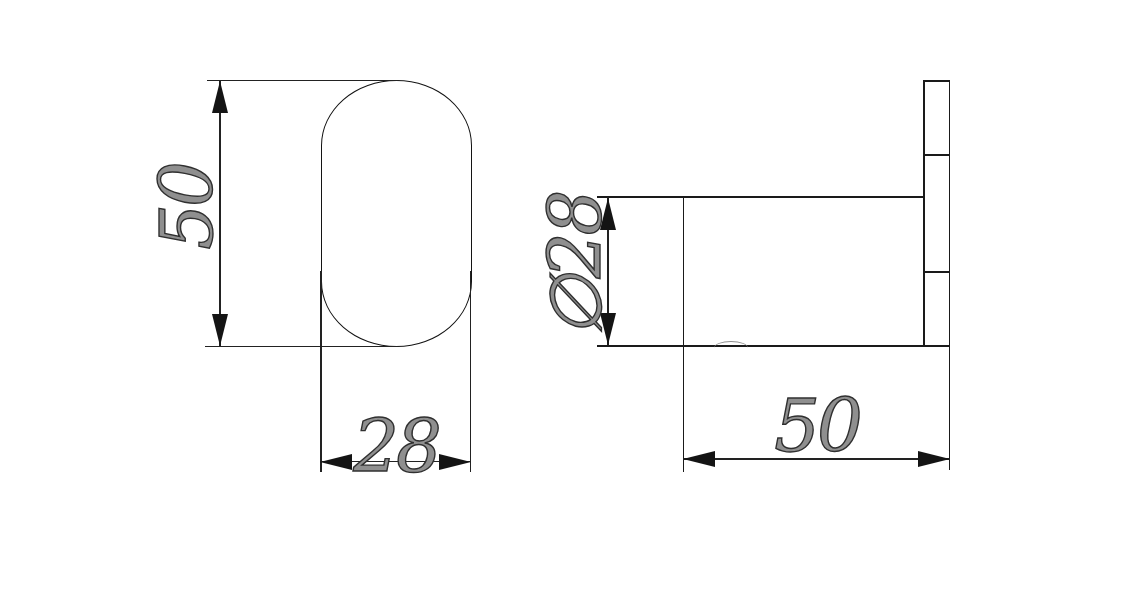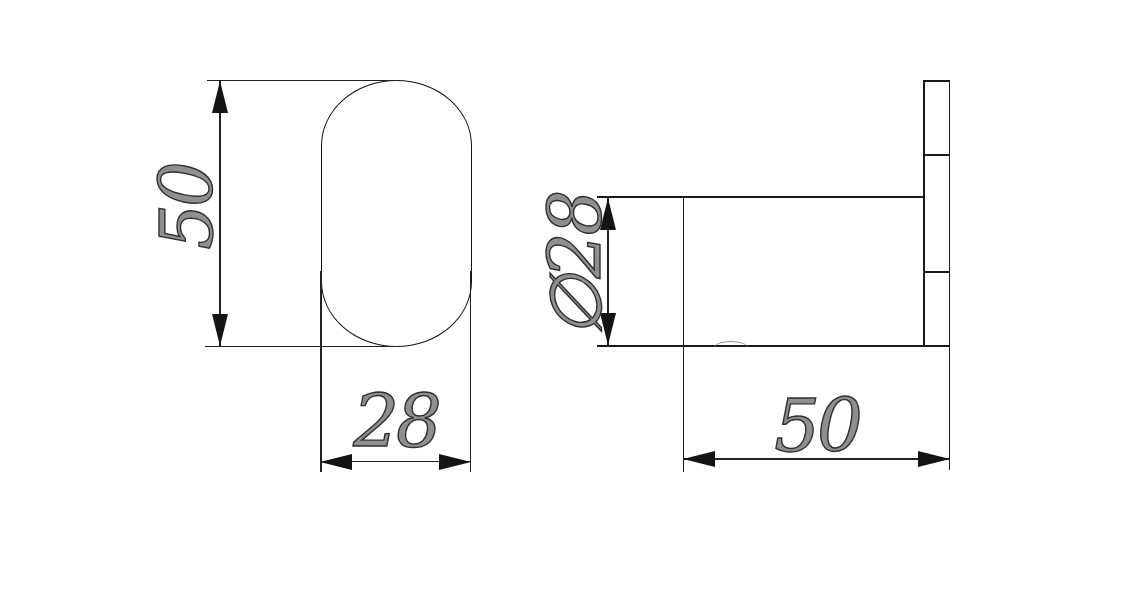--- a/index.html
+++ b/index.html
@@ -76,21 +76,21 @@
     <div class="arrow arr-up" style="left:212px; top:81px;"></div>
     <div class="arrow arr-down" style="left:212px; top:314px;"></div>
     <div class="dim-text rot90" style="left:117px; top:177px;">50</div>
 
     <div class="line thin" style="left:320.4px; top:271px; width:1.2px; height:201px;"></div>
     <div class="line thin" style="left:470.3px; top:271px; width:1.2px; height:201px;"></div>
 
     <div class="line thin" style="left:320px; top:461px; width:151px; height:1.3px;"></div>
     <div class="arrow arr-left" style="left:320px; top:453.6px;"></div>
     <div class="arrow arr-right" style="left:439px; top:453.6px;"></div>
-    <div class="dim-text" style="left:326px; top:392px;">28</div>
+    <div class="dim-text" style="left:326px; top:417px;">28</div>
   </div>
 
   <div>
 
     <div class="line" style="left:597px; top:196.4px; width:327px; height:1.3px;"></div>
     <div class="line" style="left:597px; top:345.4px; width:353px; height:1.3px;"></div>
     <div class="line" style="left:682.6px; top:197px; width:1.3px; height:275px;"></div>
     <div class="arc-mark" style="left:714px; top:341px; width:34px; height:6px;"></div>
 
     <div class="line" style="left:923.4px; top:81px; width:1.4px; height:265px;"></div>

